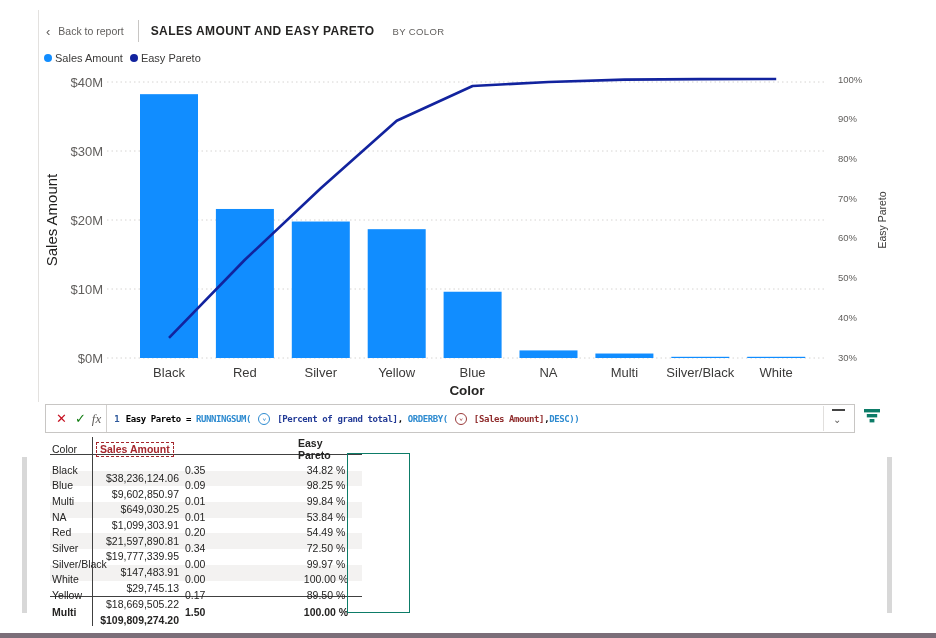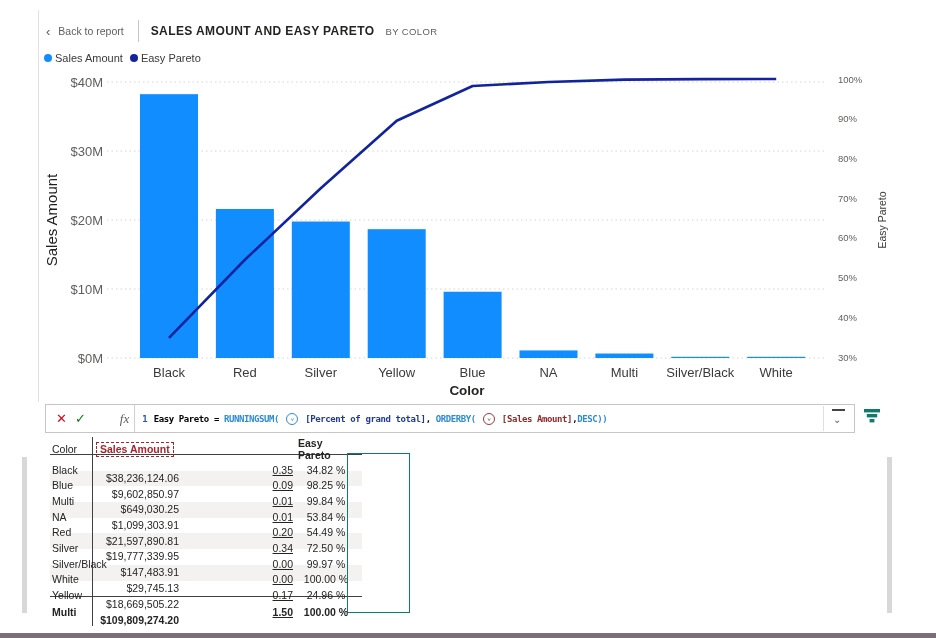--- a/index.html
+++ b/index.html
@@ -7,38 +7,38 @@
           font-family:"Liberation Sans",sans-serif;color:#252423;}
   
   .page-edge{position:absolute;left:38px;top:10px;width:1px;height:392px;background:#E3E1DF;}
   
   .topbar{position:absolute;left:46px;top:18px;height:26px;display:flex;align-items:center;}
   .back{display:flex;align-items:center;gap:8px;background:none;border:none;cursor:pointer;
         font-family:"Liberation Sans",sans-serif;font-size:10.5px;color:#605E5C;padding:0;}
   .back .chev{font-size:13px;color:#605E5C;line-height:1;}
   .tb-divider{display:inline-block;width:1px;height:22px;background:#C8C6C4;margin:0 12px 0 14px;}
   .tb-title{font-size:12px;font-weight:bold;letter-spacing:.4px;color:#252423;}
-  .tb-sub{font-size:9.5px;letter-spacing:.4px;color:#605E5C;margin-left:11px;}
+  .tb-sub{font-size:9.5px;letter-spacing:.4px;color:#605E5C;margin-left:18px;}
   
   .legend{position:absolute;left:44px;top:52px;display:flex;align-items:center;gap:7px;
           font-size:11px;color:#3B3A39;}
   .legend .item{display:flex;align-items:center;gap:3px;cursor:pointer;}
   .legend .dot{width:8px;height:8px;border-radius:50%;display:inline-block;}
   
   #chart{position:absolute;left:0;top:70px;width:936px;height:330px;}
   
   .panel-strip{position:absolute;top:457px;width:5px;height:156px;background:#D8D8D8;}
   .panel-strip.left{left:22px;} .panel-strip.right{left:887px;}
   
   .formula-bar{position:absolute;left:45px;top:404px;width:808px;height:27px;background:#fff;
                border:1px solid #C8C6C4;display:flex;align-items:center;}
   .fbtn{background:none;border:none;cursor:pointer;padding:0 4px;line-height:1;font-family:"Liberation Sans",sans-serif;}
   .fbtn.cancel{color:#C50F1F;font-size:13px;margin-left:6px;}
   .fbtn.commit{color:#107C10;font-size:13px;}
-  .fx{font-family:"Liberation Serif",serif;font-style:italic;font-size:13px;color:#605E5C;padding:0 5px 0 2px;margin-left:28px;}
+  .fx{font-family:"Liberation Serif",serif;font-style:italic;font-size:13px;color:#605E5C;padding:0 5px 0 2px;}
   .fdivider{width:1px;height:27px;background:#D2D0CE;}
   .lineno{font-family:"DejaVu Sans Mono",monospace;font-size:9px;font-weight:bold;color:#2B579A;
           padding:0 6px 0 7px;}
   .code{flex:1;font-family:"DejaVu Sans Mono",monospace;font-size:9px;font-weight:bold;
         letter-spacing:-0.4px;white-space:nowrap;overflow:hidden;cursor:text;}
   .code .tok{vertical-align:middle;}
   .code .circ{display:inline-block;width:10px;height:10px;border-radius:50%;border:1px solid;
               font-size:7px;line-height:9px;text-align:center;vertical-align:middle;
               margin:0 2px;background:#fff;}
   .fb-dd{width:30px;height:25px;border-left:1px solid #E1DFDD;position:relative;cursor:pointer;}
@@ -47,21 +47,21 @@
   .funnel-btn{position:absolute;left:862px;top:408px;width:20px;height:20px;background:none;
               border:none;cursor:pointer;padding:0;}
   
   #table{position:absolute;left:50px;top:437px;width:312px;font-size:10.5px;color:#252423;}
   .trow{display:grid;grid-template-columns:43px 92px 110px 4px 61px;height:15.7px;align-items:center;}
   .trow.thead{height:17px;border-bottom:1px solid #404040;}
   .trow.total{font-weight:bold;border-top:1px solid #404040;}
   .trow .c1{padding-left:2px;border-right:1px solid #404040;height:100%;display:flex;align-items:center;}
   .trow.thead .c1{border-right:1px solid #404040;}
   .trow .c2{text-align:right;padding-right:6px;margin-top:17px;}
-  .trow .c3{text-align:right;padding-right:2px;text-decoration:underline;}
+  .trow .c3{padding-right:2px;}
   .trow .c5{text-align:center;padding-right:7px;}
   .trow.stripe{background:#F3F2F1;}
   .hdr-red{display:inline-block;border:1px dashed #A4262C;color:#A4262C;font-weight:bold;
            padding:0 3px;margin-left:3px;line-height:13px;}
   .hdr-blue{display:inline-block;border:1px dashed #1A62B5;color:#1A62B5;font-weight:bold;
             padding:0 4px;margin-left:2px;line-height:13px;}
   .hdr-ep{font-weight:bold;padding-left:3px;}
   .teal-box{position:absolute;left:297px;top:16px;width:61px;height:158px;
             border:1.5px solid #0D7C68;pointer-events:none;}
   
@@ -225,21 +225,21 @@
         <div class="c2">$29,745.13</div>
         <div class="c3">0.00</div>
         <div class="gap"></div>
         <div class="c5">100.00 %</div>
       </div>
       <div class="trow">
         <div class="c1">Yellow</div>
         <div class="c2">$18,669,505.22</div>
         <div class="c3">0.17</div>
         <div class="gap"></div>
-        <div class="c5">24.96 %</div>
+        <div class="c5">89.50 %</div>
       </div>
       <div class="trow total">
         <div class="c1">Multi</div>
         <div class="c2">$109,809,274.20</div>
         <div class="c3">1.50</div>
         <div class="gap"></div>
         <div class="c5">100.00 %</div>
       </div>
       <div class="teal-box"></div>
     </div>

